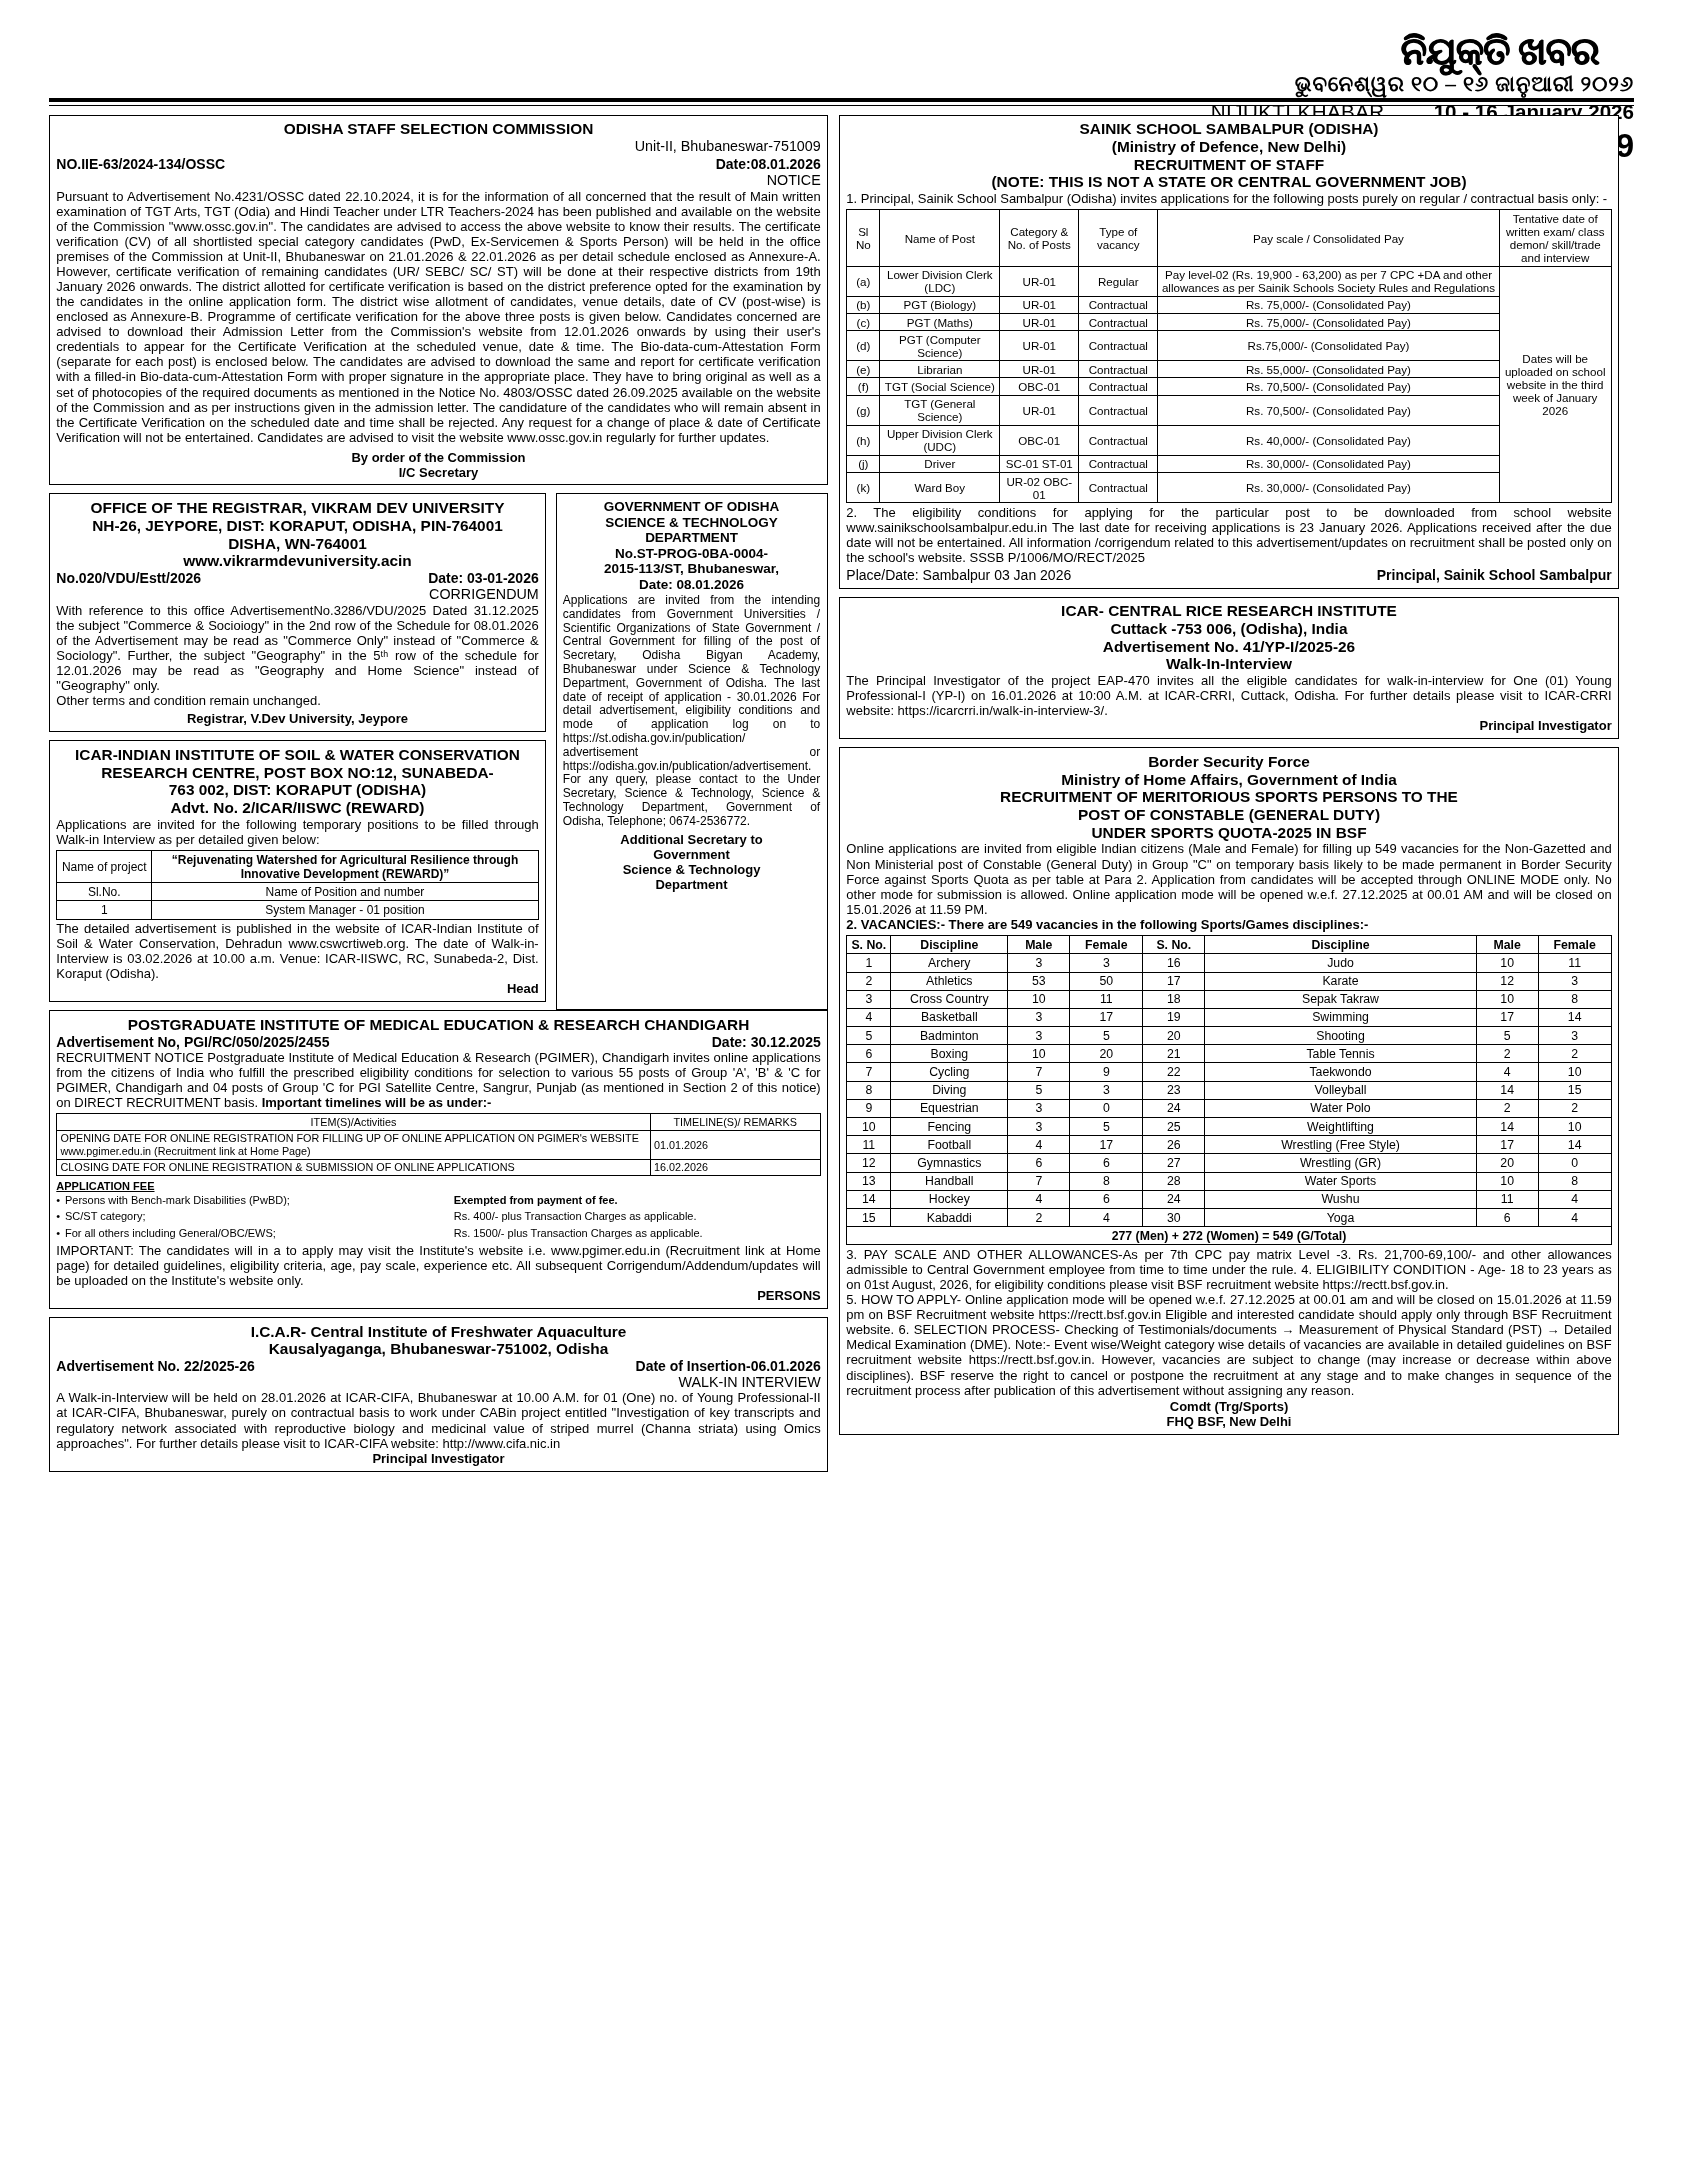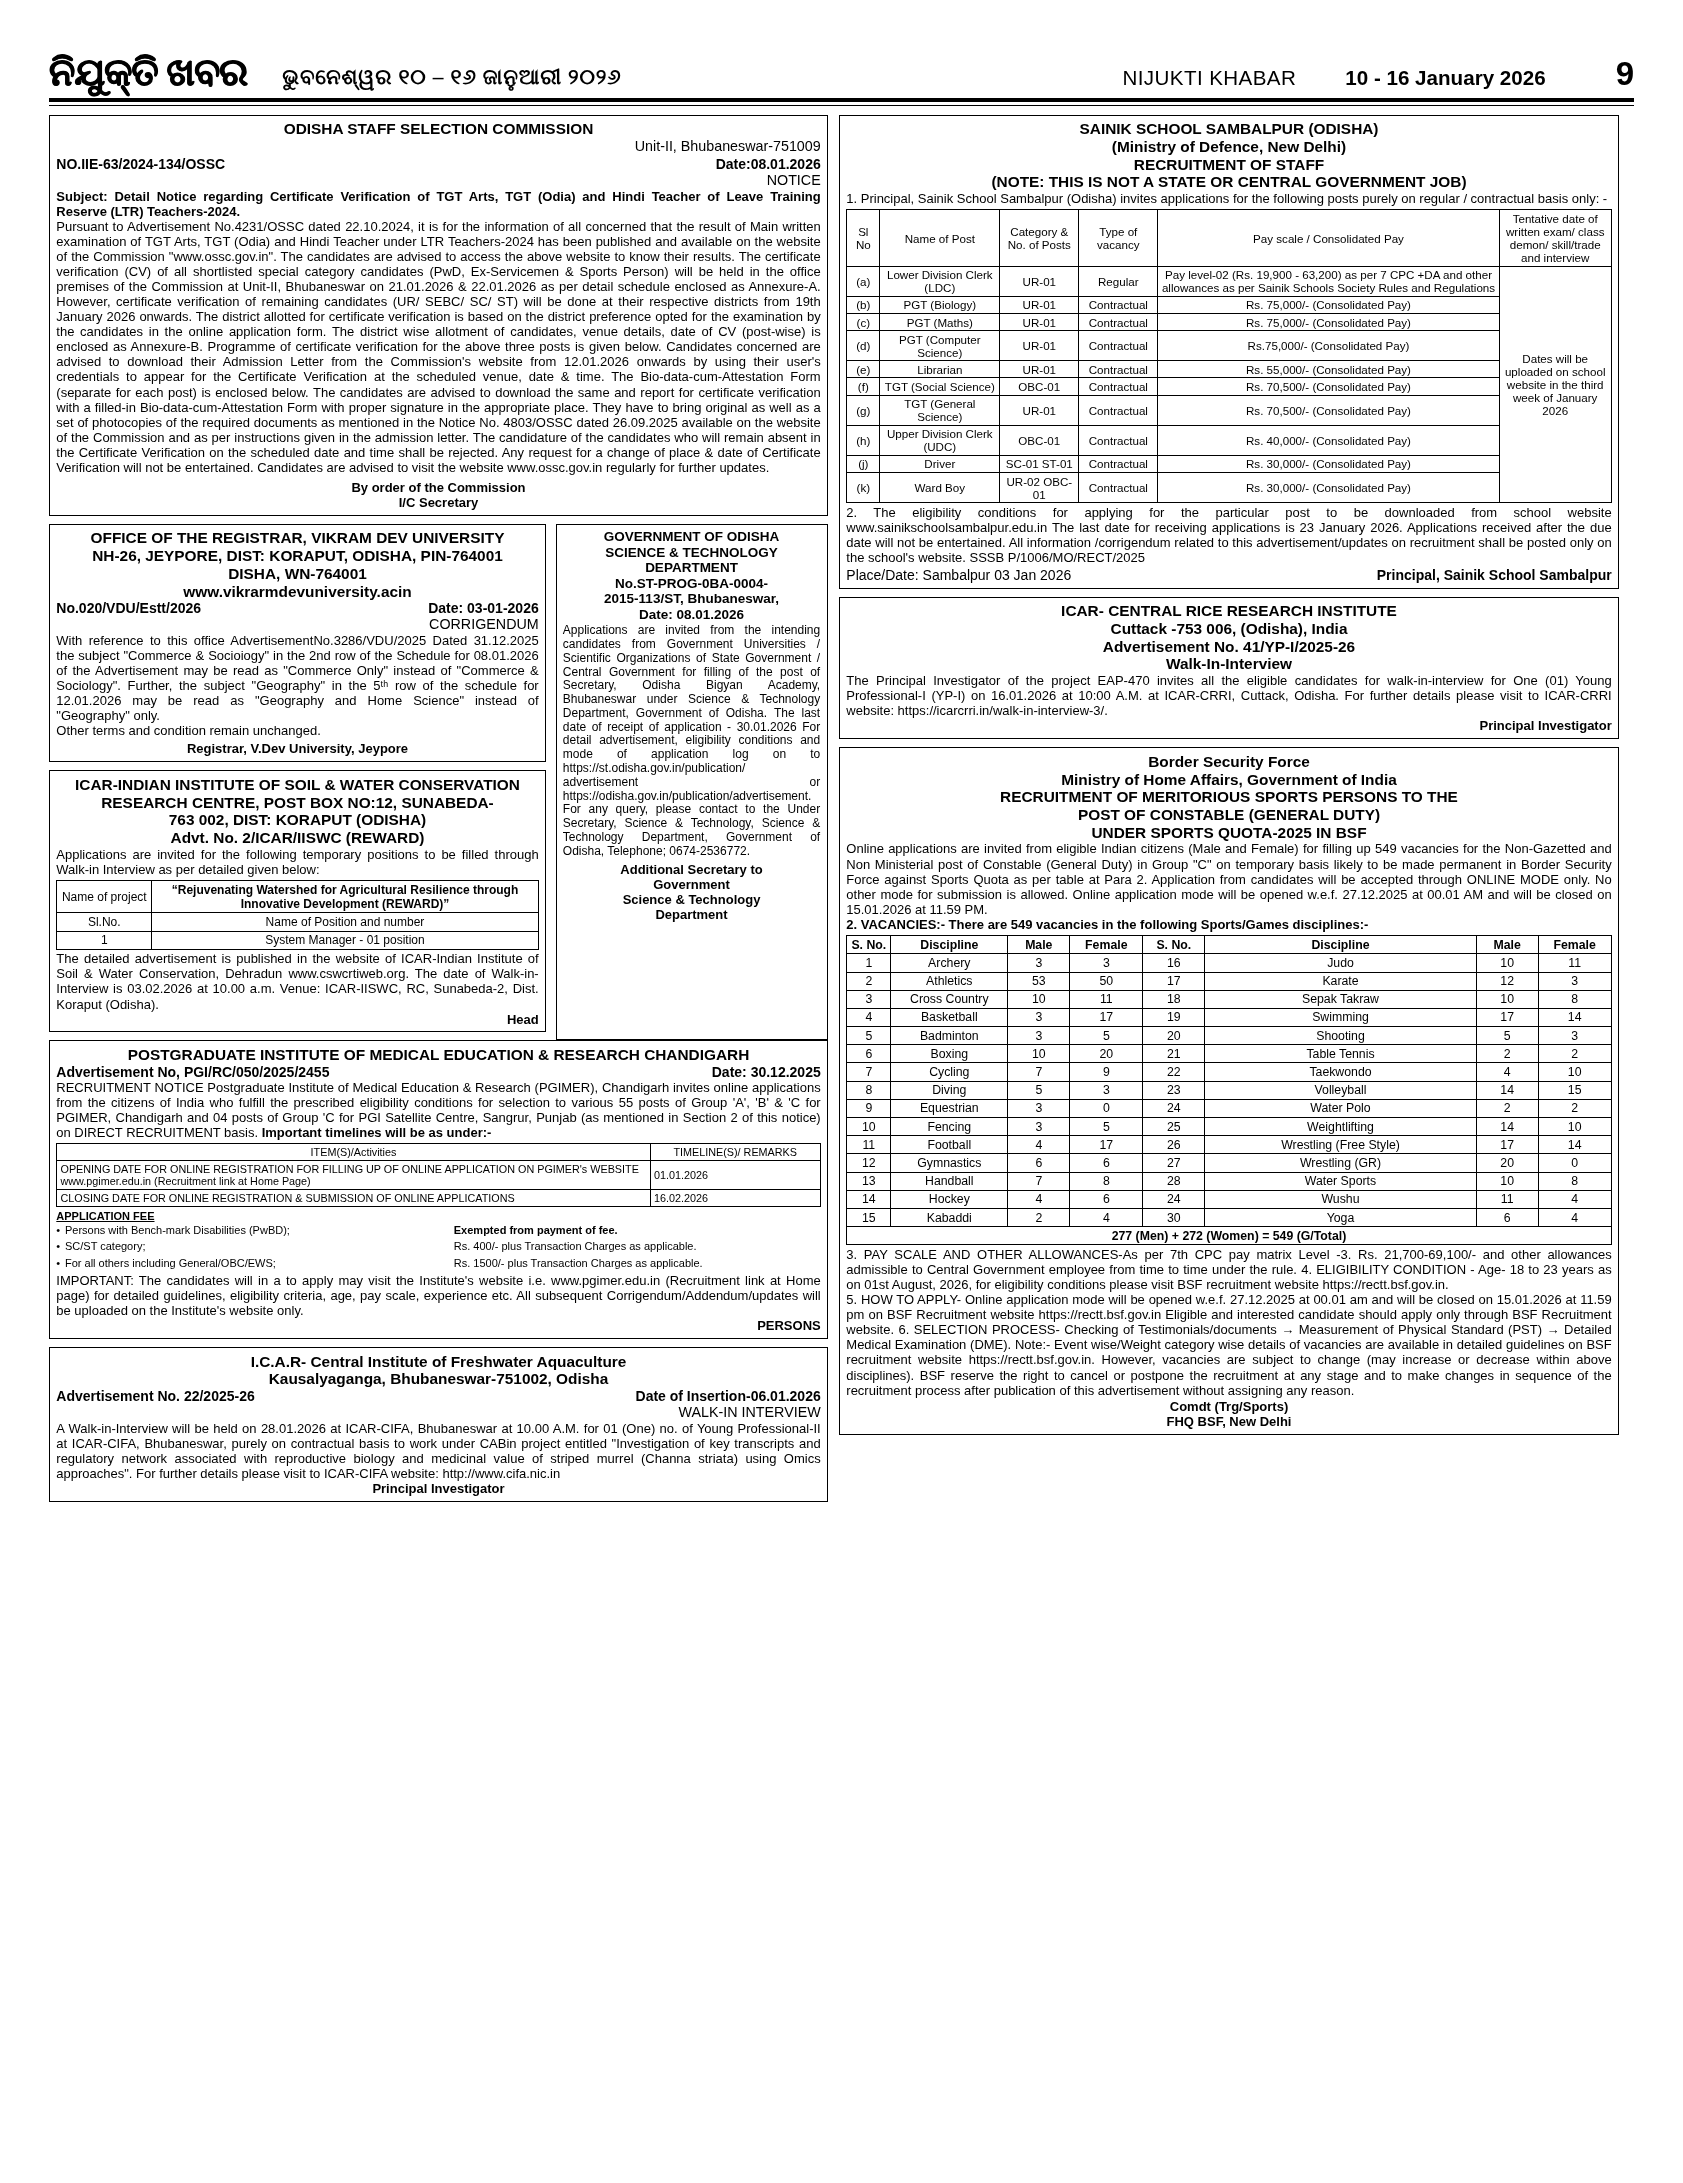--- a/index.html
+++ b/index.html
@@ -7,21 +7,21 @@
   body {
     width:1683px; height:2183px;
     background:#ffffff;
     font-family:"Liberation Sans", sans-serif;
     color:#000;
     -webkit-font-smoothing:antialiased;
   }
   .page { width:1683px; height:2183px; position:relative; padding:0 49px; }
 
   
-  .masthead { display:flex; align-items:flex-end; height:93px; padding-top:32px; }
+  .masthead { display:flex; align-items:flex-end; height:93px; padding-top:32px;flex-direction:column; }
   .logo-odia {
     font-family:"Liberation Serif", serif;
     font-weight:bold; font-size:38px; letter-spacing:-0.8px;
     line-height:1; white-space:nowrap;
     -webkit-text-stroke:0.8px #000;
     margin-right:35px; padding-bottom:1.6px;
   }
   .odia-date { font-family:"Liberation Serif", serif; font-size:21.4px; font-weight:bold; letter-spacing:0.8px; padding-bottom:3.2px;}
   .mast-mid { margin-left:auto; display:flex; align-items:flex-end; gap:49px; padding-bottom:3.2px;}
   .mast-name { font-size:20.6px; letter-spacing:0.4px; }
@@ -104,21 +104,20 @@
     <div class="col-l">
 
       <div class="box">
         <div class="h-title">ODISHA STAFF SELECTION COMMISSION</div>
         <div class="h-sub">Unit-II, Bhubaneswar-751009</div>
         <div class="row-sp mt2">
           <span>NO.IIE-63/2024-134/OSSC</span>
           <span>Date:08.01.2026</span>
         </div>
         <div class="h-sub">NOTICE</div>
-        <div class="body-t b">Subject: Detail Notice regarding Certificate Verification of TGT Arts, TGT (Odia) and Hindi Teacher of Leave Training Reserve (LTR) Teachers-2024.</div>
         <div class="body-t">Pursuant to Advertisement No.4231/OSSC dated 22.10.2024, it is for the information of all concerned that the result of Main written examination of TGT Arts, TGT (Odia) and Hindi Teacher under LTR Teachers-2024 has been published and available on the website of the Commission "www.ossc.gov.in". The candidates are advised to access the above website to know their results. The certificate verification (CV) of all shortlisted special category candidates (PwD, Ex-Servicemen &amp; Sports Person) will be held in the office premises of the Commission at Unit-II, Bhubaneswar on 21.01.2026 &amp; 22.01.2026 as per detail schedule enclosed as Annexure-A. However, certificate verification of remaining candidates (UR/ SEBC/ SC/ ST) will be done at their respective districts from 19th January 2026 onwards. The district allotted for certificate verification is based on the district preference opted for the examination by the candidates in the online application form. The district wise allotment of candidates, venue details, date of CV (post-wise) is enclosed as Annexure-B. Programme of certificate verification for the above three posts is given below. Candidates concerned are advised to download their Admission Letter from the Commission's website from 12.01.2026 onwards by using their user's credentials to appear for the Certificate Verification at the scheduled venue, date &amp; time. The Bio-data-cum-Attestation Form (separate for each post) is enclosed below. The candidates are advised to download the same and report for certificate verification with a filled-in Bio-data-cum-Attestation Form with proper signature in the appropriate place. They have to bring original as well as a set of photocopies of the required documents as mentioned in the Notice No. 4803/OSSC dated 26.09.2025 available on the website of the Commission and as per instructions given in the admission letter. The candidature of the candidates who will remain absent in the Certificate Verification on the scheduled date and time shall be rejected. Any request for a change of place &amp; date of Certificate Verification will not be entertained. Candidates are advised to visit the website www.ossc.gov.in regularly for further updates.</div>
         <div class="sig-c mt6">By order of the Commission</div>
         <div class="sig-c">I/C  Secretary</div>
       </div>
 
       <div class="small-box-wrap">
 
         <div class="w-left">
           <div class="box">
             <div class="h-title">OFFICE OF THE REGISTRAR, VIKRAM DEV UNIVERSITY</div>

